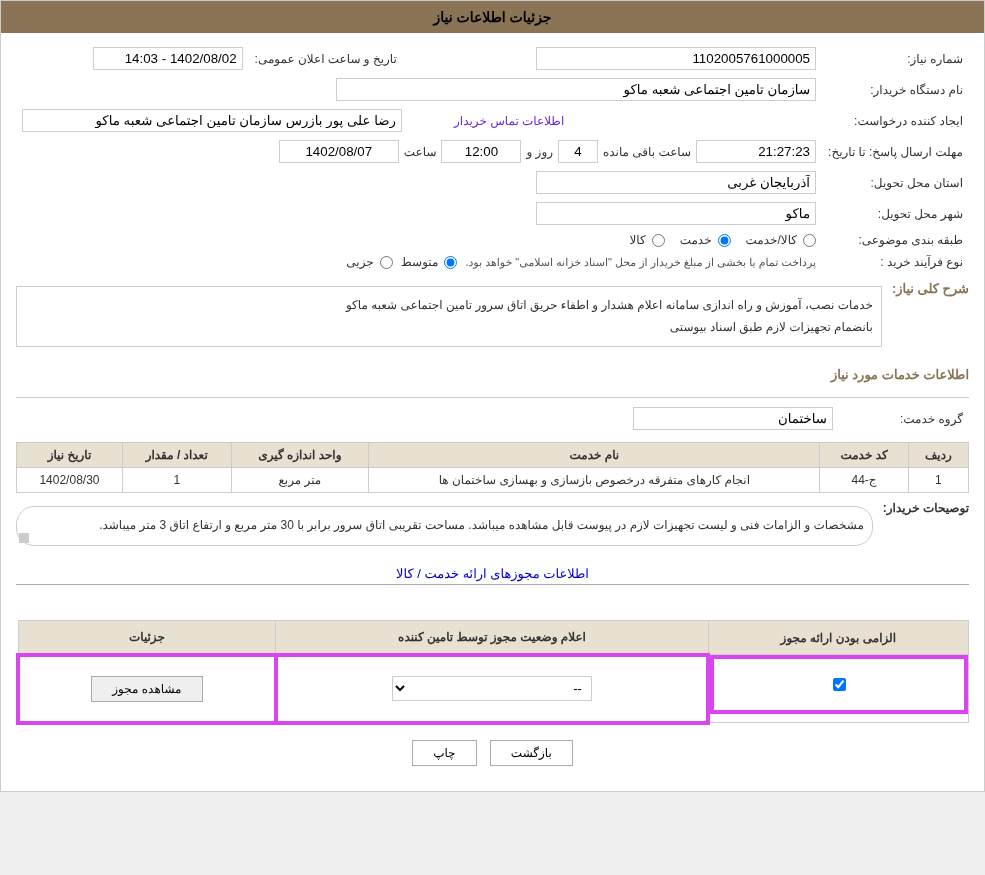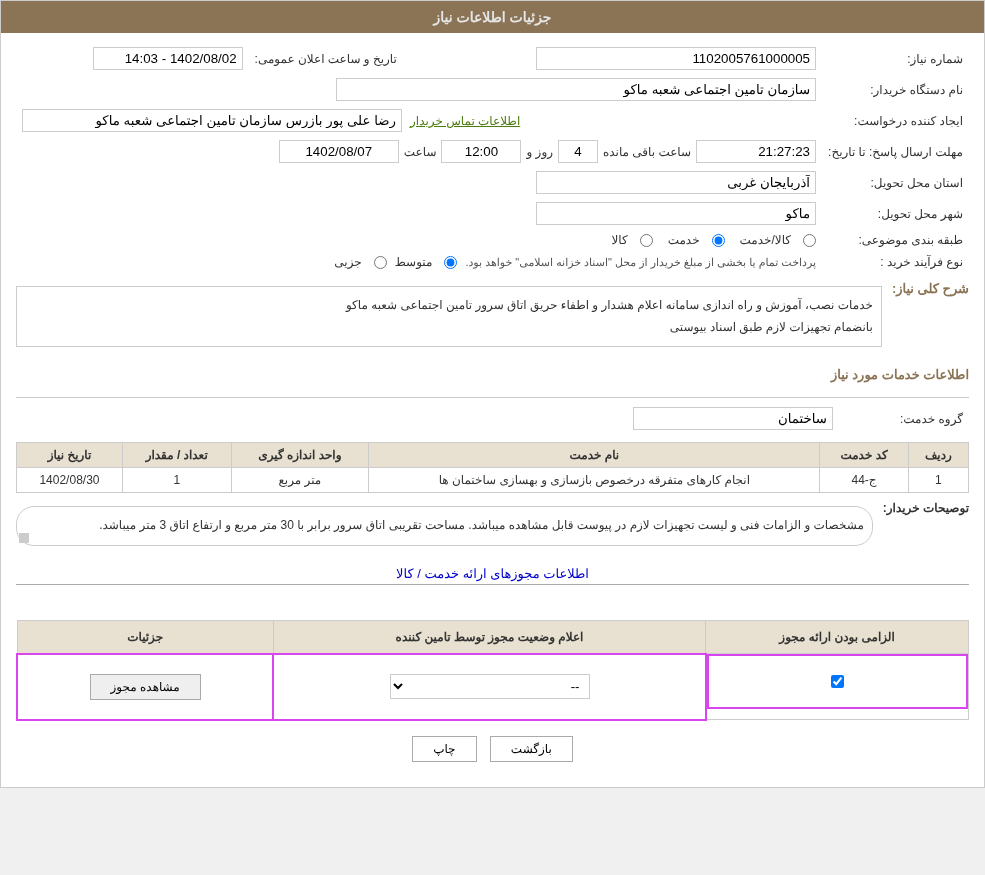--- a/index.html
+++ b/index.html
@@ -11,21 +11,21 @@
       color: #333;
     }
     .page-wrapper {
       max-width: 985px;
       margin: 0 auto;
       background: #fff;
       border: 1px solid #ccc;
     }
     .page-header {
       background: #8B7355;
-      color: #e5e5e5;
+      color: #000000;
       text-align: center;
       padding: 8px 4px;
       font-size: 14px;
       font-weight: bold;
     }
     .content {
       padding: 10px 15px;
     }
     .info-table {
       width: 100%;
@@ -47,21 +47,21 @@
     }
     .input-field {
       border: 1px solid #ccc;
       padding: 3px 5px;
       background: #fff;
       text-align: right;
       direction: rtl;
     }
     .input-wide { width: 280px; }
     .input-date { width: 150px; }
-    .link-blue { color: #4d7c0f; text-decoration: underline; cursor: pointer; }
+    .link-blue { color: #6d28d9; cursor: pointer; margin-left: 44px; }
     .section-title {
       color: #8B7355;
       font-weight: bold;
       font-size: 13px;
       margin: 10px 0 5px;
       border-bottom: 1px solid #ccc;
       padding-bottom: 15px;
     }
     .description-box {
       border: 1px solid #ccc;
@@ -120,21 +120,21 @@
       border: 1px solid #ccc;
     }
     .permits-table th {
       background: #e8e0d0;
       border: 1px solid #ccc;
       padding: 9px 8px;
       text-align: center;
       font-weight: bold;
     }
     .permits-table td {
-      border: 2px solid #d946ef;
+      border: 4px solid #d946ef;
       padding: 19px 8px;
       text-align: center;
     }
     .btn {
       padding: 5px 20px;
       border: 1px solid #aaa;
       cursor: pointer;
       font-family: Tahoma, Arial, sans-serif;
       font-size: 12px;
     }
@@ -150,21 +150,21 @@
       align-items: center;
       gap: 5px;
       flex-direction: row-reverse;
     }
     .radio-group {
       display: flex;
       gap: 15px;
       align-items: center;
       direction: rtl;
     }
-    .radio-label { display: flex; align-items: center; gap: 12px; }
+    .radio-label { display: flex; align-items: center; gap: 6px; }
     .checkbox-cell { display: flex; justify-content: center; align-items: center; }
     .select-field {
       border: 1px solid #ccc;
       padding: 3px 5px;
       background: #fff;
       direction: rtl;
       width: 200px;
     }
     .resize-handle {
       display: inline-block;

